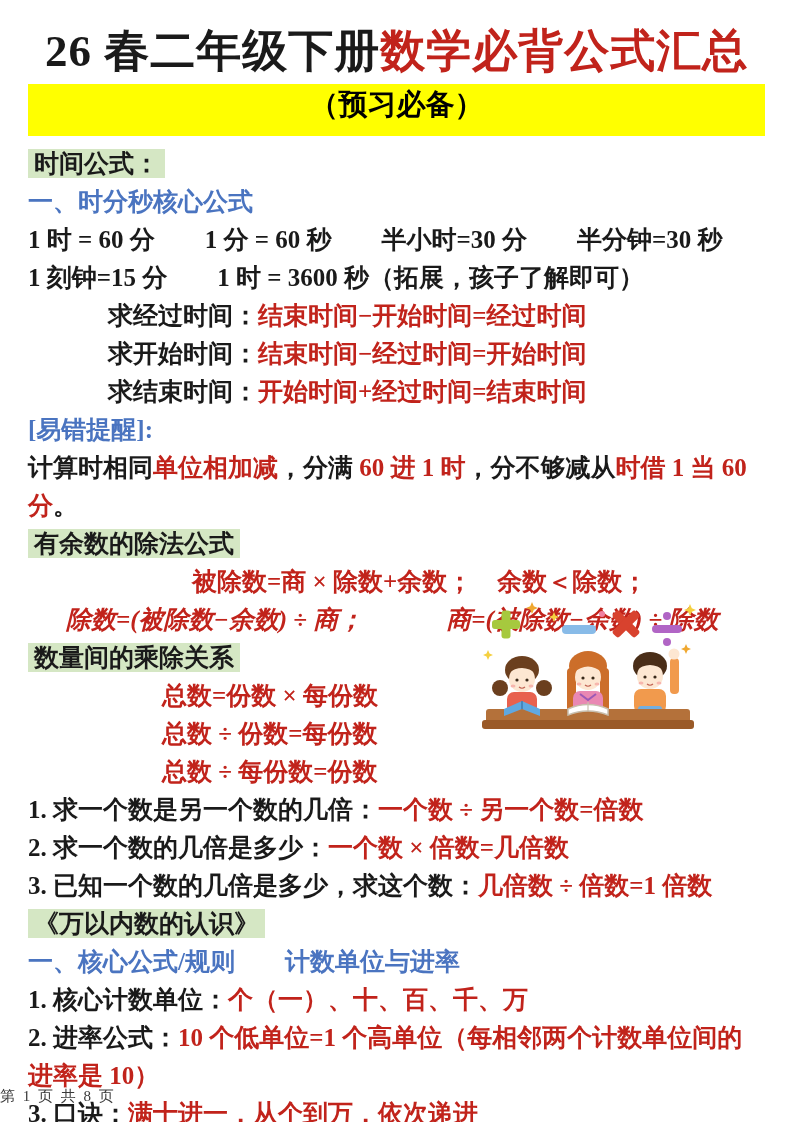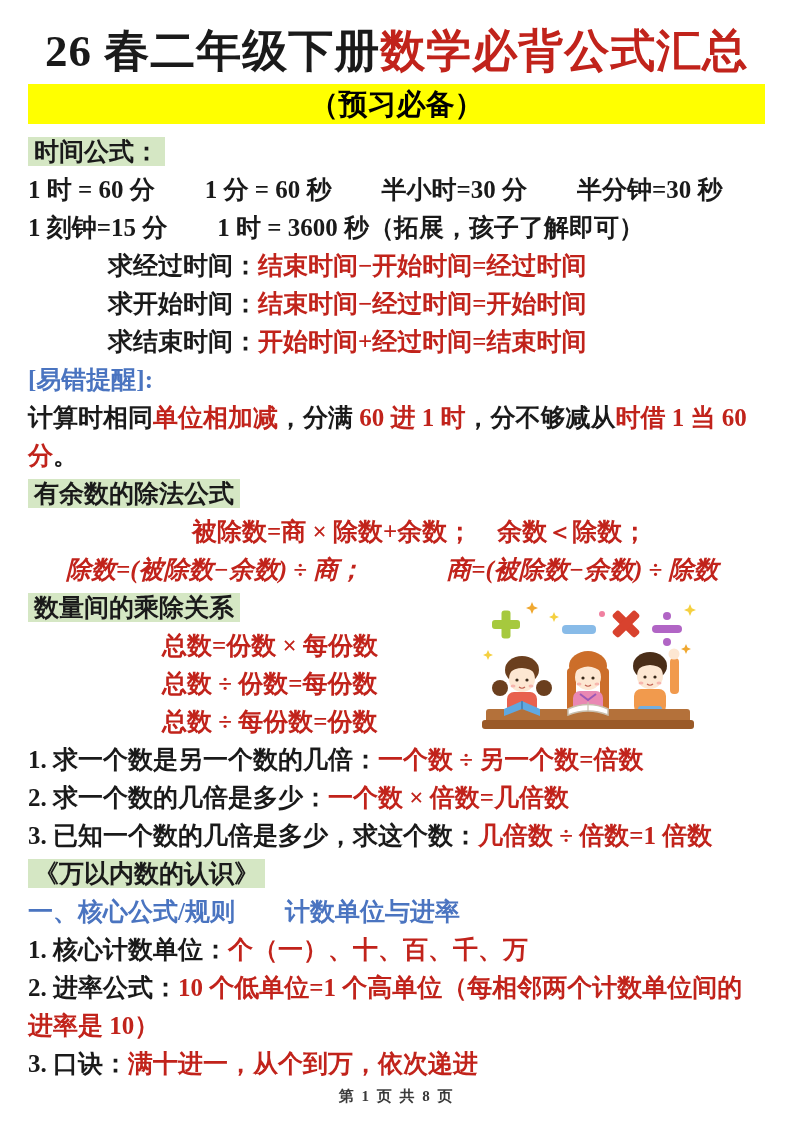--- a/index.html
+++ b/index.html
@@ -16,56 +16,57 @@
     font-family:"Liberation Serif","DejaVu Serif",serif;color:var(--ink);
     overflow:hidden;
   }
   .content{padding:0 28px;}
   .title{
     margin-top:24px;text-align:center;font-size:45px;font-weight:700;
     line-height:1.2;white-space:nowrap;letter-spacing:1px;
   }
   .title .t-red{color:var(--red);}
   .banner{
-    margin-top:6px;background:var(--yellow);height:40px;line-height:40px;
+    margin-top:6px;background:var(--yellow);height:52px;line-height:40px;
     text-align:center;font-family:"Liberation Sans","DejaVu Sans",sans-serif;
     font-weight:700;font-size:29px;color:#000;
   }
   .body-lines{margin-top:9px;}
   .line{font-size:25px;line-height:38px;font-weight:600;}
   .hl{background:var(--hl);padding:1px 6px;font-weight:700;}
   .blue{color:var(--blue);font-weight:700;}
   .redline{color:var(--red);}
   .seg.black{color:var(--ink);margin-top:40px;}
   .seg.red{color:var(--red);}
   .ind-80{padding-left:80px;}
   .ind-164{padding-left:164px;}
   .ind-134{padding-left:134px;}
   .split{display:flex;padding-left:38px;gap:83px;font-style:italic;}
   .illus{position:absolute;left:480px;top:596px;width:218px;height:142px;}
   .footer{
-    position:absolute;left:0;right:0;bottom:16px;text-align:center;
-    font-size:15px;color:#3a3a3a;font-weight:700;letter-spacing:2px;
+    position:absolute;left:0;right:0;bottom:16px;text-align:left;
+    font-size:15px;color:#3a3a3a;font-weight:400;letter-spacing:2px;
   }
 </style>
 </head>
 <body>
 
 <div class="page">
   <div class="content">
 
     <div class="title">
       <span class="t-black">26 春二年级下册</span><span class="t-red">数学必背公式汇总</span>
     </div>
 
     <div class="banner">（预习必备）</div>
 
     <div class="body-lines">
 
       <div class="line"><span class="hl">时间公式：</span></div>
+      <div class="line blue">一、时分秒核心公式</div>
       <div class="line">1 时 = 60 分　　1 分 = 60 秒　　半小时=30 分　　半分钟=30 秒</div>
       <div class="line">1 刻钟=15 分　　1 时 = 3600 秒（拓展，孩子了解即可）</div>
       <div class="line ind-80"><span class="seg black">求经过时间：</span><span class="seg red">结束时间−开始时间=经过时间</span></div>
       <div class="line ind-80"><span class="seg black">求开始时间：</span><span class="seg red">结束时间−经过时间=开始时间</span></div>
       <div class="line ind-80"><span class="seg black">求结束时间：</span><span class="seg red">开始时间+经过时间=结束时间</span></div>
       <div class="line blue">[易错提醒]:</div>
       <div class="line"><span class="seg black">计算时相同</span><span class="seg red">单位相加减</span><span class="seg black">，分满 </span><span class="seg red">60 进 1 时</span><span class="seg black">，分不够减从</span><span class="seg red">时借 1 当 60 分</span><span class="seg black">。</span></div>
 
       <div class="line"><span class="hl">有余数的除法公式</span></div>
       <div class="line redline ind-164">被除数=商 × 除数+余数；　余数＜除数；</div>

